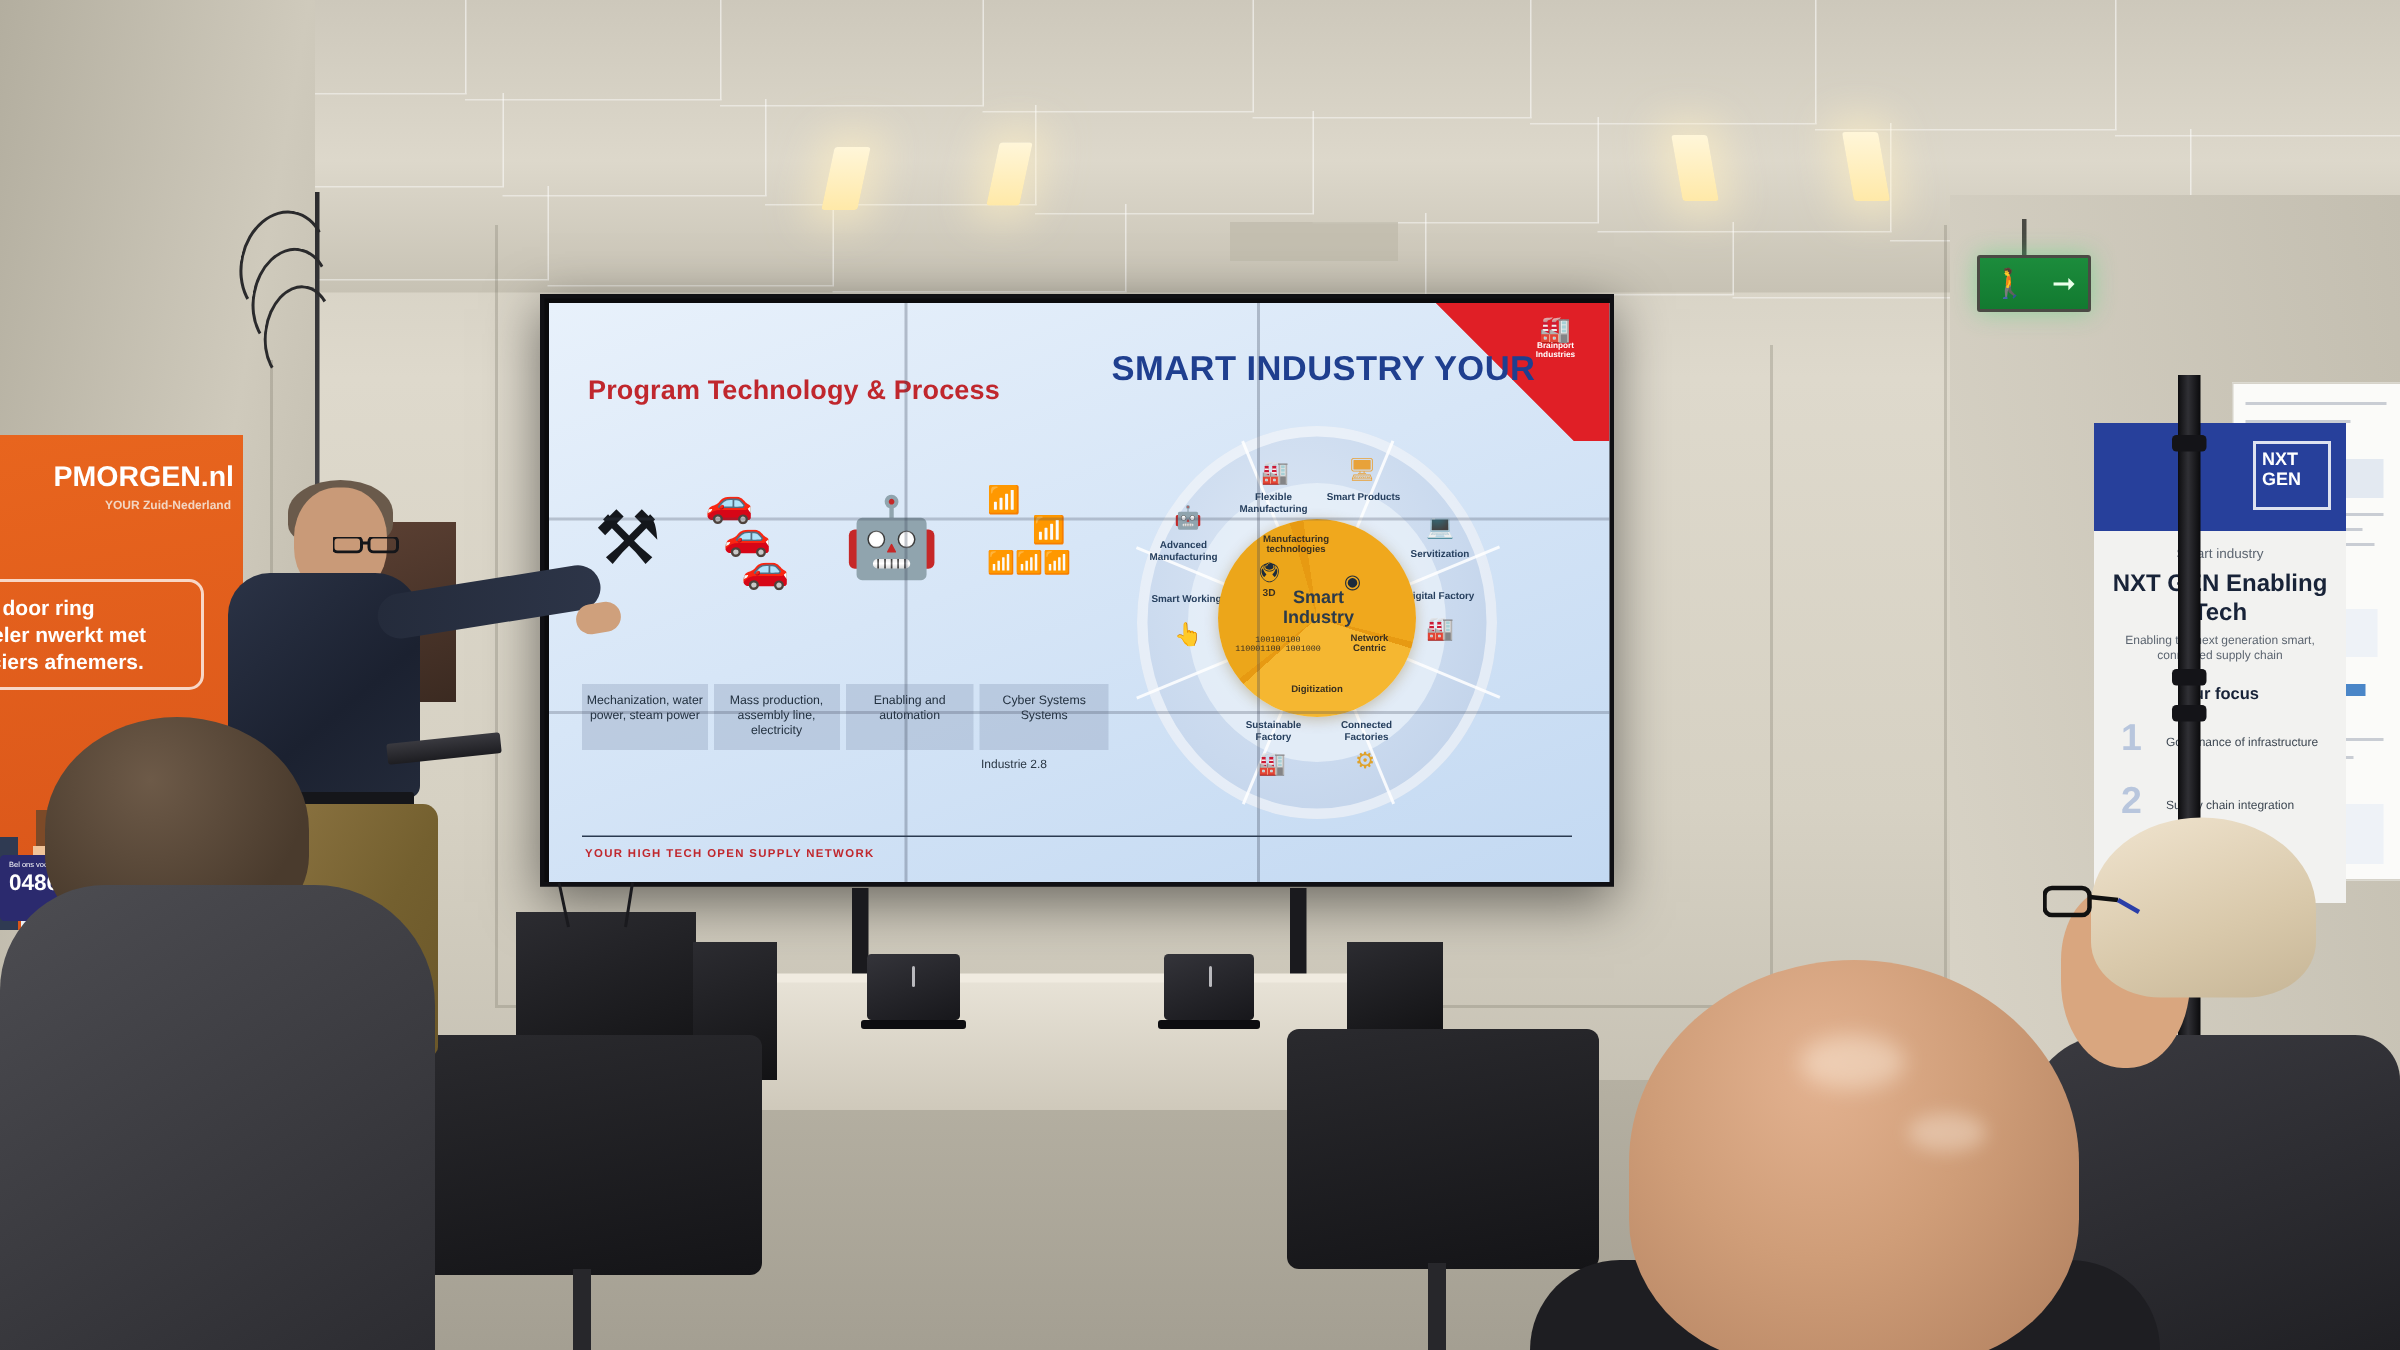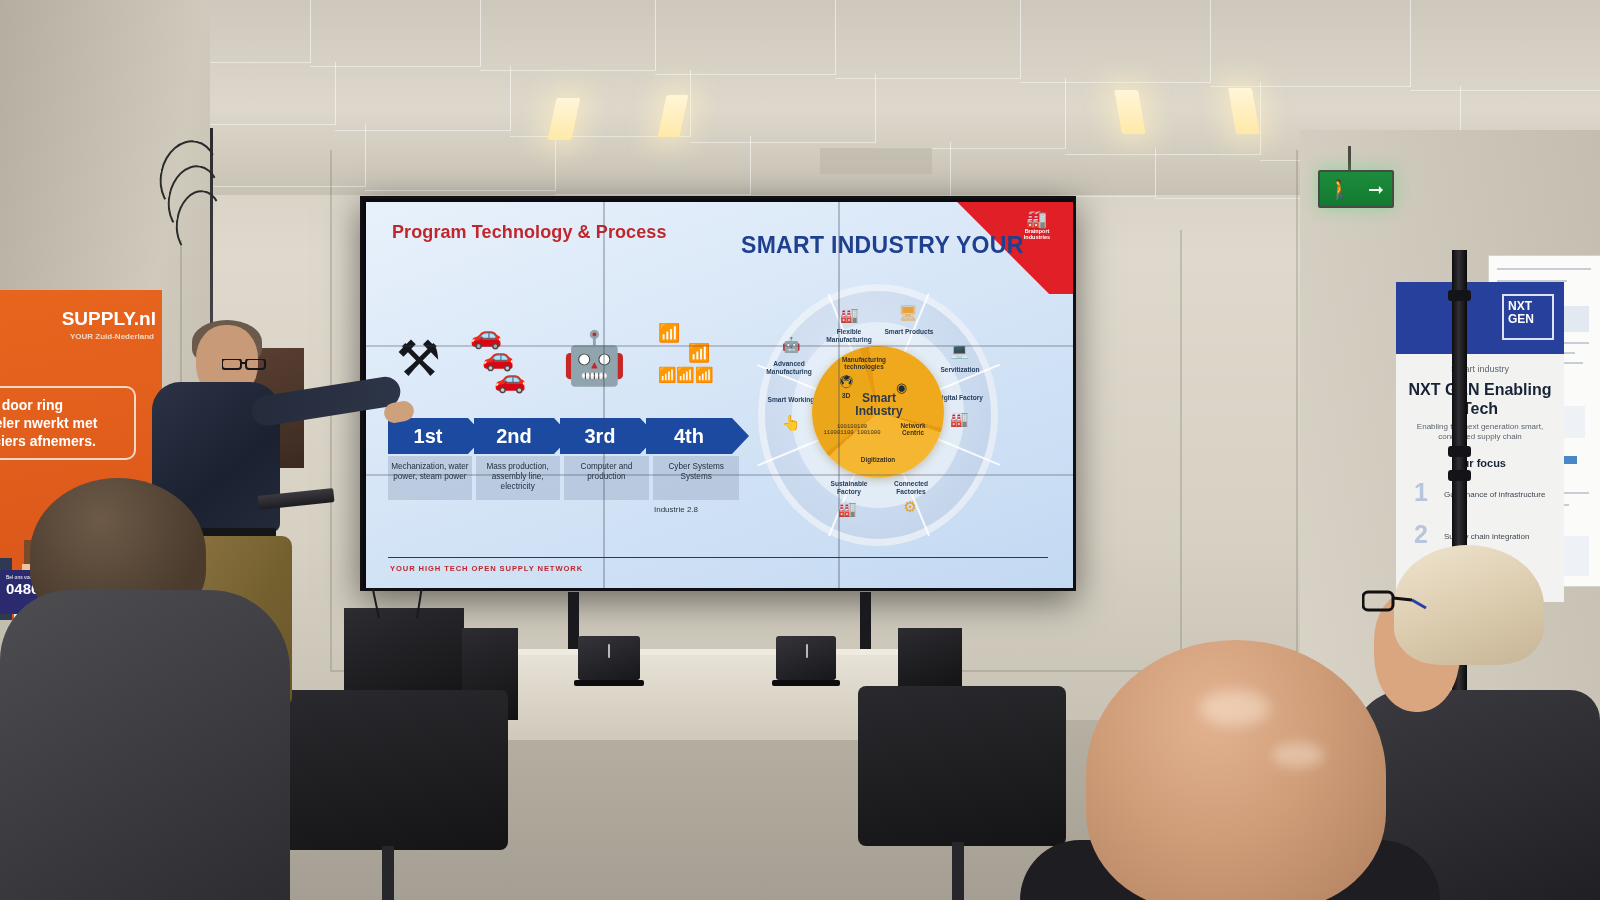--- a/index.html
+++ b/index.html
@@ -36,21 +36,21 @@
   #videowall{position:absolute;left:360px;top:196px;width:716px;height:395px;
     background:#0b0b0d;border:3px solid #101014;box-sizing:border-box;
     box-shadow:0 10px 34px rgba(0,0,0,.5);}
   #slide{position:absolute;left:3px;top:3px;width:707px;height:386px;
     background:linear-gradient(160deg,#e8f1fb 0%,#d7e6f7 45%,#c3d9f2 100%);
     overflow:hidden;}
   .bezel-v{position:absolute;top:0;bottom:0;width:2px;background:rgba(60,70,90,.30);}
   .bezel-h{position:absolute;left:0;right:0;height:2px;background:rgba(60,70,90,.26);}
 
   
-  #slide-title-left{position:absolute;left:26px;top:20px;font-size:18px;font-weight:bold;
+  #slide-title-left{position:absolute;left:26px;top:48px;font-size:18px;font-weight:bold;
     color:#c0272d;letter-spacing:.1px;white-space:nowrap;}
   #slide-title-right{position:absolute;left:375px;top:30px;font-size:23px;font-weight:bold;
     color:#1f3f8f;letter-spacing:.3px;white-space:nowrap;}
   #red-corner{position:absolute;right:0;top:0;width:130px;height:92px;
     background:linear-gradient(225deg,#e01f26 52%,rgba(224,31,38,0) 52.4%);}
   #logo{position:absolute;right:8px;top:10px;width:56px;text-align:center;color:#fff;}
   #logo .lg-ico{font-size:17px;line-height:16px;}
   #logo .lg-t1{font-size:5.5px;font-weight:bold;line-height:6px;}
   #logo .lg-t2{font-size:5.5px;font-weight:bold;line-height:6px;}
 
@@ -285,21 +285,21 @@
   <div class="cable" style="left:176px;top:190px;width:42px;height:62px;transform:rotate(8deg);"></div>
   <div id="dark-panel"></div>
 
   <div id="exit-stem"></div>
   <div id="exit">
     <span class="ex-fig">🚶</span>
     <span class="ex-arrow">➞</span>
   </div>
 
   <div id="banner-left">
-    <div id="bl-logo">SUPPLY.nl</div>
+    <div id="bl-logo">PMORGEN.nl</div>
     <div id="bl-sub">YOUR Zuid-Nederland</div>
     <div id="bl-quote">r hoe je door ring rendabeler nwerkt met everanciers afnemers.</div>
     <div id="bl-char">
       <div style="position:absolute;left:24px;top:0;width:38px;height:24px;background:#7c4a28;"></div>
       <div style="position:absolute;left:22px;top:24px;width:42px;height:30px;background:#f0c49a;"></div>
       <div style="position:absolute;left:30px;top:34px;width:8px;height:5px;background:#23201d;"></div>
       <div style="position:absolute;left:48px;top:34px;width:8px;height:5px;background:#23201d;"></div>
       <div style="position:absolute;left:14px;top:54px;width:58px;height:40px;background:#e9eef2;"></div>
       <div style="position:absolute;left:0px;top:56px;width:18px;height:18px;background:#f0c49a;"></div>
       <div style="position:absolute;left:-4px;top:18px;width:16px;height:20px;background:#2f3a52;"></div>
@@ -367,31 +367,25 @@
         <div style="margin-left:12px;">🚗</div>
         <div style="margin-left:24px;">🚗</div>
       </div>
       <div class="era-ic" style="left:196px;top:126px;font-size:52px;">🤖</div>
       <div class="era-ic" style="left:292px;top:120px;font-size:18px;">
         <div>📶</div>
         <div style="margin-left:30px;margin-top:-2px;">📶</div>
         <div style="margin-top:2px;font-size:15px;">📶📶📶</div>
       </div>
 
-      <div id="timeline">
-        <div class="chev" style="width:80px;">1st</div>
-        <div class="chev" style="width:80px;">2nd</div>
-        <div class="chev" style="width:80px;">3rd</div>
-        <div class="chev" style="width:86px;">4th</div>
-      </div>
 
       <div id="descrow">
         <div class="desc" style="width:86px;text-align:center;">Mechanization, water power, steam power</div>
         <div class="desc" style="width:86px;">Mass production, assembly line, electricity</div>
-        <div class="desc" style="width:88px;">Computer and production</div>
+        <div class="desc" style="width:88px;">Enabling and automation</div>
         <div class="desc" style="width:88px;">Cyber Systems Systems</div>
       </div>
       <div id="industrie">Industrie 2.8</div>
 
       <div id="wheel">
         <div id="wheel-outer"></div>
         <div id="wheel-inner-hole"></div>
 
         <div class="spoke" style="transform:rotate(22.5deg);"></div>
         <div class="spoke" style="transform:rotate(67.5deg);"></div>

